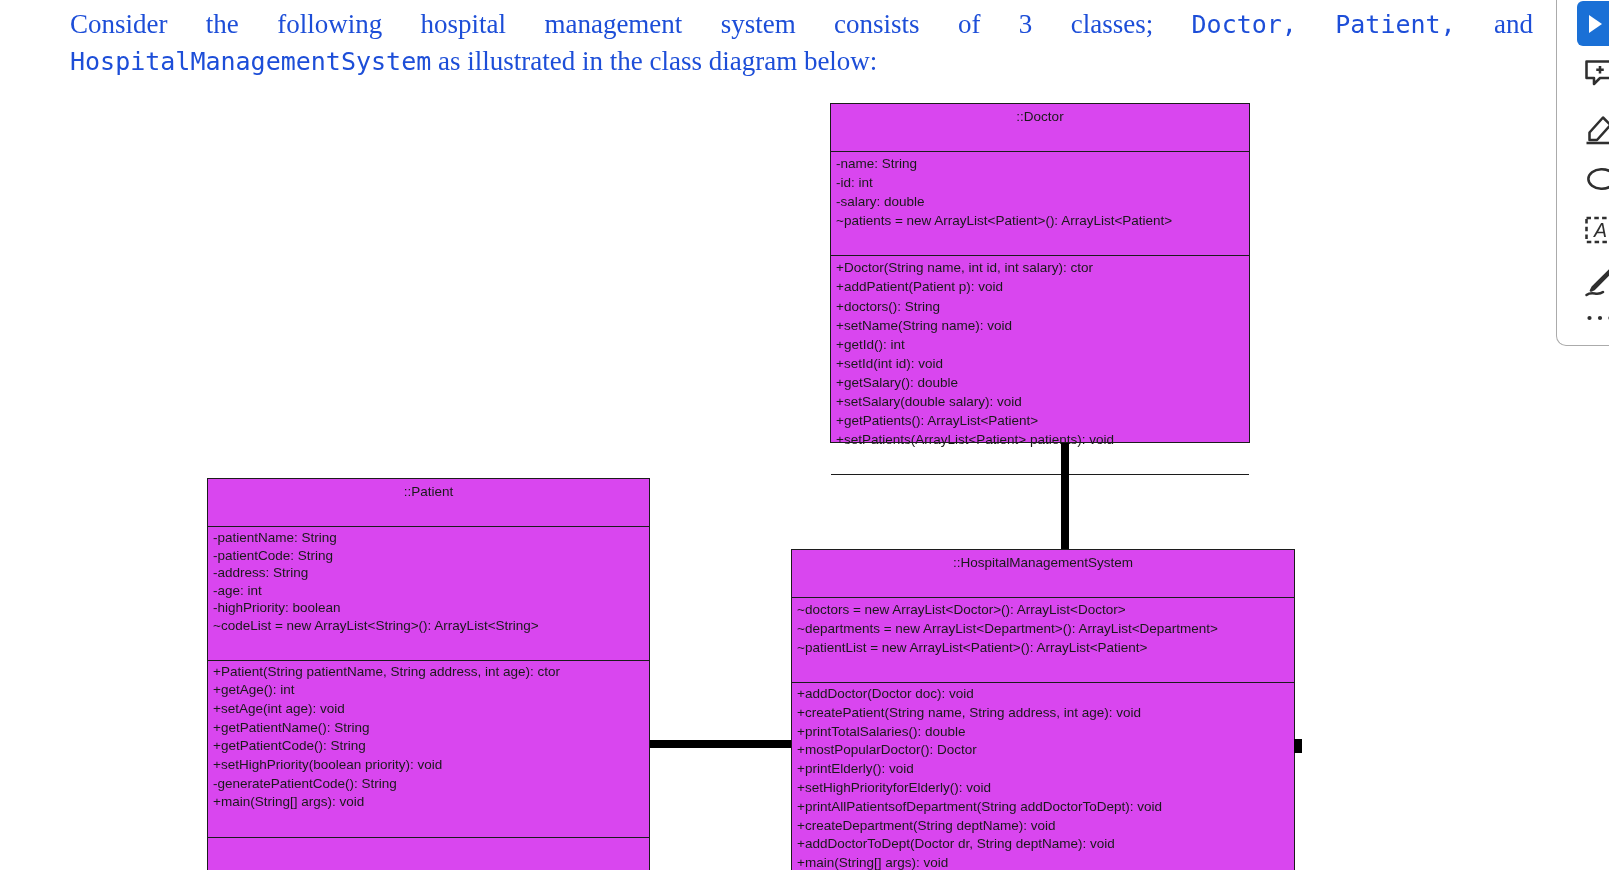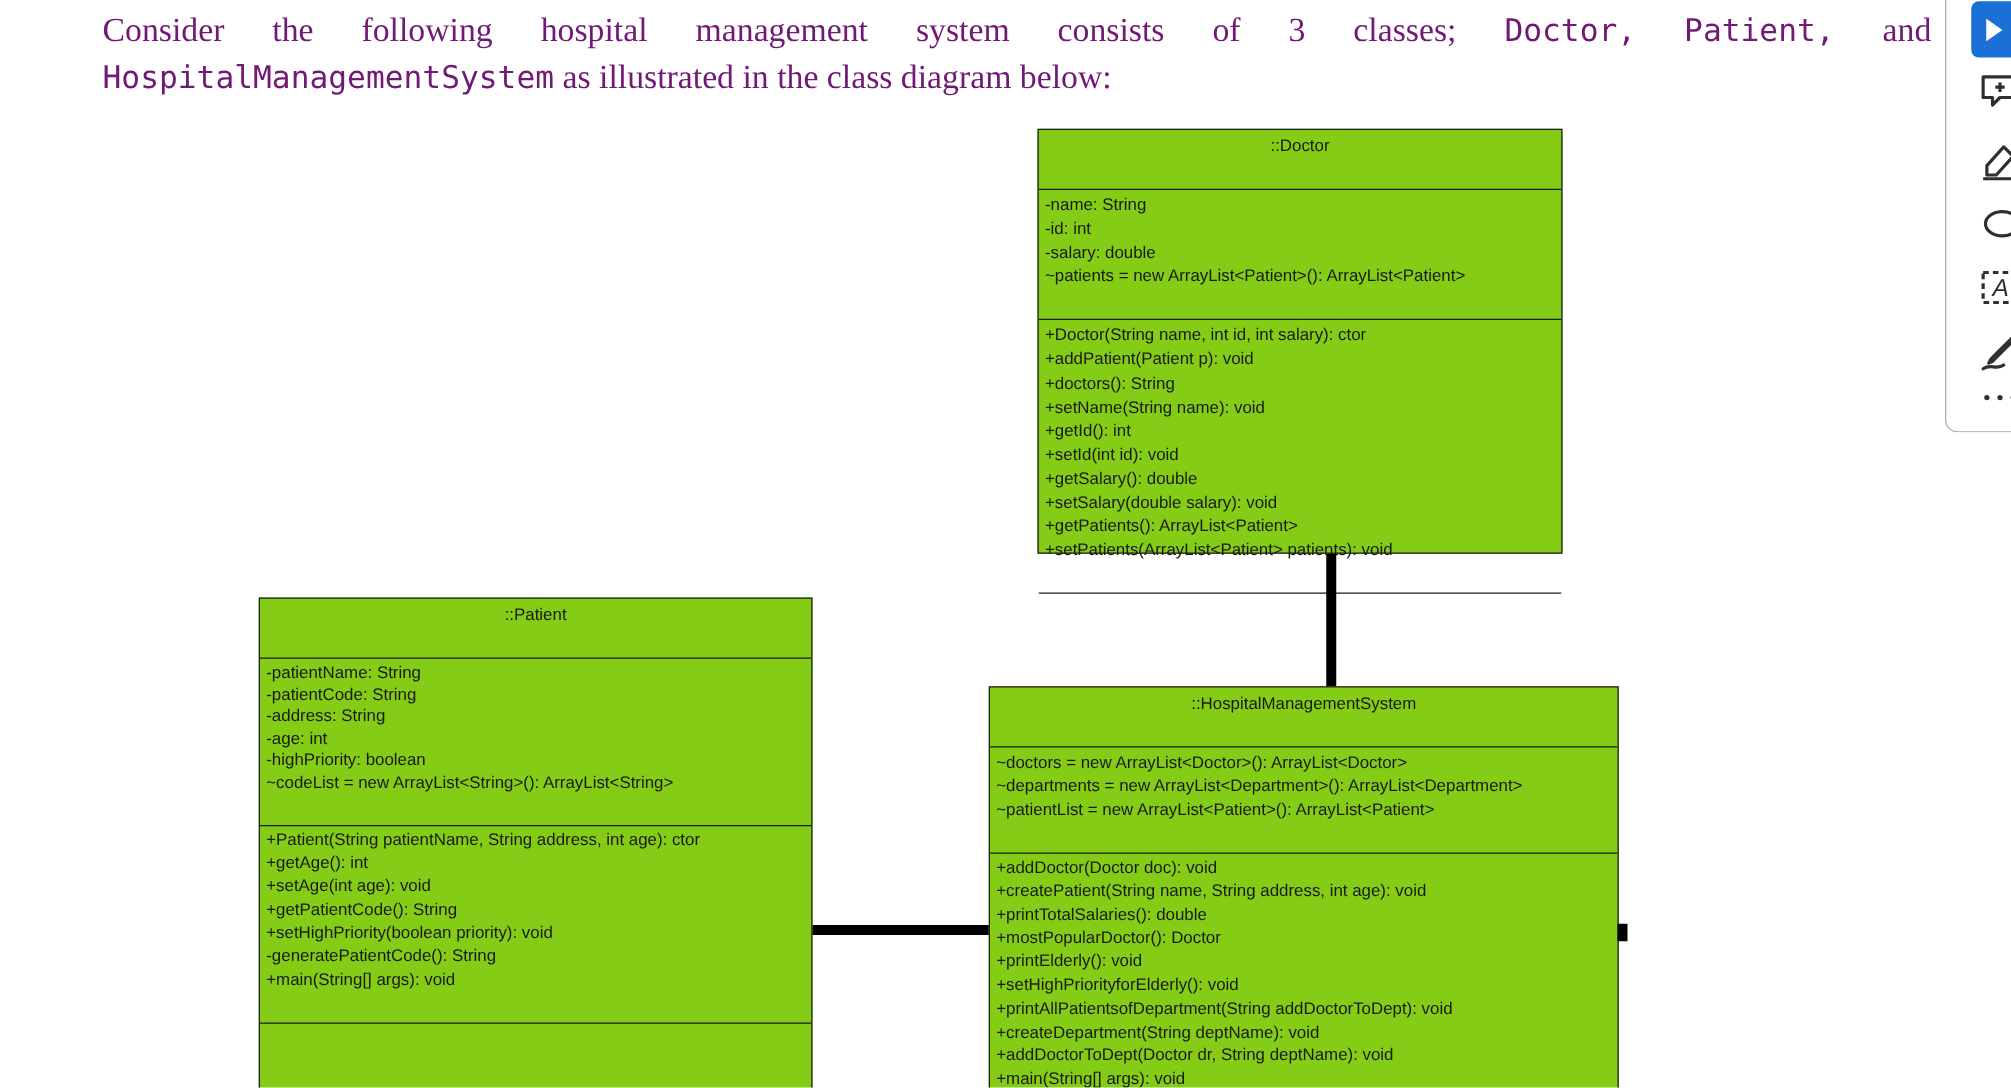--- a/index.html
+++ b/index.html
@@ -6,33 +6,33 @@
   body{
     position:relative;
     width:1609px;height:870px;
     background:#ffffff;
     overflow:hidden;
     font-family:"Liberation Sans",sans-serif;
     color:#1a1a1a;
   }
   
   .intro{
-    position:absolute;left:82px;top:6px;width:1463px;
+    position:absolute;left:70px;top:6px;width:1463px;
     font-family:"Liberation Serif",serif;
-    font-size:27px;line-height:37px;color:#701a75;
+    font-size:27px;line-height:37px;color:#1d4ed8;
   }
   .intro .line1{text-align:justify;text-align-last:justify;}
   .intro .mono{
     font-family:"DejaVu Sans Mono",monospace;
     font-size:25px;
   }
   
   .uml-box{
     position:absolute;
-    background:#84cc16;
+    background:#d946ef;
     border:1.6px solid #1c1c1c;
     display:flex;flex-direction:column;
     box-sizing:border-box;
     font-size:13.5px;
   }
   .uml-title{
     text-align:center;
     padding:5px 4px 4px 4px;
     flex:0 0 auto;
   }
@@ -119,20 +119,21 @@
       <div class="uml-line">-patientCode: String</div>
       <div class="uml-line">-address: String</div>
       <div class="uml-line">-age: int</div>
       <div class="uml-line">-highPriority: boolean</div>
       <div class="uml-line">~codeList = new ArrayList&lt;String&gt;(): ArrayList&lt;String&gt;</div>
     </div>
   <div class="uml-compartment methods">
       <div class="uml-line">+Patient(String patientName, String address, int age): ctor</div>
       <div class="uml-line">+getAge(): int</div>
       <div class="uml-line">+setAge(int age): void</div>
+      <div class="uml-line">+getPatientName(): String</div>
       <div class="uml-line">+getPatientCode(): String</div>
       <div class="uml-line">+setHighPriority(boolean priority): void</div>
       <div class="uml-line">-generatePatientCode(): String</div>
       <div class="uml-line">+main(String[] args): void</div>
     </div>
   <div class="uml-compartment uml-empty"></div>
 </div>
 
 <div class="uml-box hms-box" style="left:791px;top:549px;width:504px;height:341px;">
   <div class="uml-title">::HospitalManagementSystem</div>

